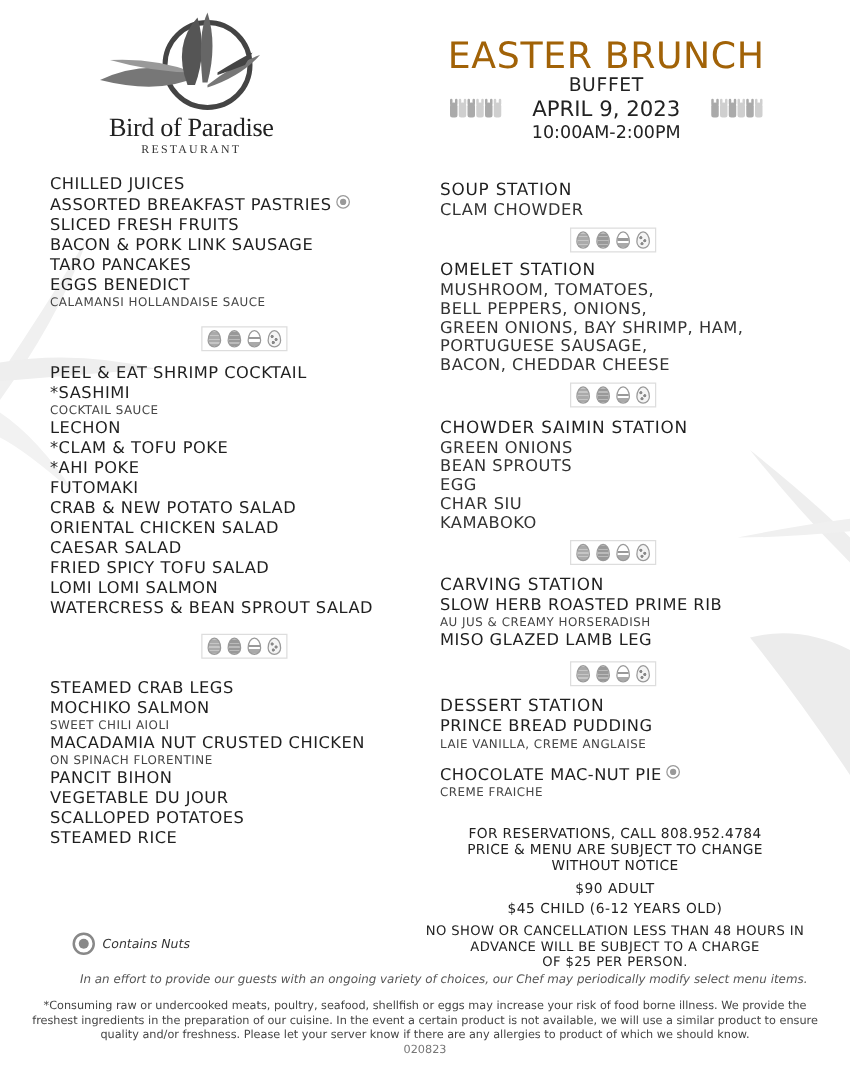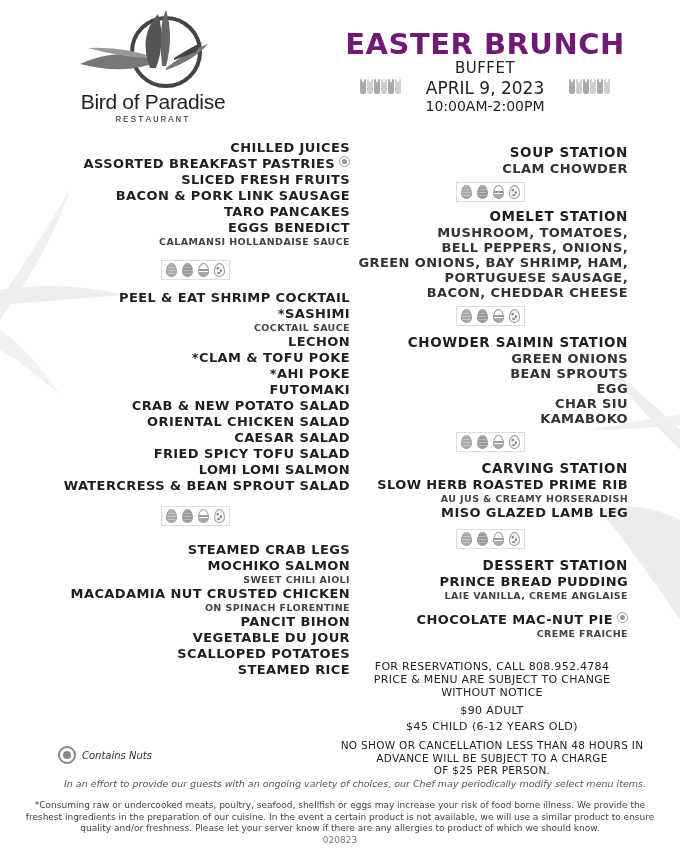--- a/index.html
+++ b/index.html
@@ -4,35 +4,35 @@
 <style>
   html, body { margin: 0; padding: 0; }
   body {
     width: 680px; height: 863px; overflow: hidden; position: relative;
     background: #ffffff; color: #1f1f1f;
     font-family: "DejaVu Sans", sans-serif;
   }
   .bg-leaf { position: absolute; pointer-events: none; }
   .logo { position: absolute; left: 78px; top: 6px; width: 150px; text-align: center; }
   .logo svg { display: block; margin: 0 auto; }
-  .logo .name { font-family: Liberation Sans, sans-serif; font-size: 21px; color: #222; letter-spacing: -0.3px; margin-top: -2px; }
-  .logo .sub { font-family: Liberation Mono, monospace; font-size: 9.5px; letter-spacing: 1.8px; color: #333; margin-top: 0px; }
+  .logo .name { font-family: Liberation Serif, serif; font-size: 21px; color: #222; letter-spacing: -0.3px; margin-top: -2px; }
+  .logo .sub { font-family: Liberation Serif, serif; font-size: 9.5px; letter-spacing: 1.8px; color: #333; margin-top: 0px; }
 
   .header { position: absolute; left: 340px; top: 28px; width: 290px; text-align: center; }
-  .header .title { font-size: 29px; letter-spacing: 0.5px; line-height: 32px; font-weight: bold; color: #701a75; }
+  .header .title { font-size: 29px; letter-spacing: 0.5px; line-height: 32px; font-weight: normal; color: #a16207; }
   .header .buffet { font-size: 15px; line-height: 17px; letter-spacing: 0.5px; color: #222; }
   .header .daterow { position: relative; font-size: 17px; line-height: 20px; color: #222; margin-top: 1px; }
   .header .time { font-size: 14px; line-height: 16px; color: #222; }
   .bunnies { position: absolute; top: 4px; display: flex; gap: 1px; }
   .bunny { width: 6px; height: 12px; border-radius: 3px 3px 2px 2px; background: #aaa; position: relative; }
   .bunny:nth-child(even) { background: #cfcfcf; }
   .bunny::before, .bunny::after { content: ""; position: absolute; top: -3px; width: 2px; height: 5px; background: inherit; border-radius: 1px; }
   .bunny::before { left: 0; } .bunny::after { right: 0; }
 
-  .col { position: absolute; text-align: right; font-weight: bold; }
+  .col { position: absolute; text-align: left; }
   .col-left { left: 40px; width: 310px; top: 140px; }
   .col-right { left: 352px; width: 276px; top: 144px; }
   .item { font-size: 13px; line-height: 16px; letter-spacing: 0.4px; color: #1f1f1f; white-space: nowrap; }
   .desc { font-size: 9.5px; line-height: 12px; letter-spacing: 0.4px; color: #444; white-space: nowrap; }
   .station { font-size: 13.5px; line-height: 17px; letter-spacing: 0.6px; color: #1f1f1f; }
   .rlist .item { color: #333; line-height: 15px; }
   .nut-icon { display: inline-block; width: 9px; height: 9px; border-radius: 50%; border: 1.5px solid #999; position: relative; vertical-align: 1px; margin-left: 4px; }
   .nut-icon::after { content: ""; position: absolute; left: 2px; top: 2px; width: 5px; height: 5px; border-radius: 50%; background: #999; }
 
   .eggs { display: inline-flex; gap: 5px; padding: 2px 4px; border: 1px solid #ddd; margin: 0 auto; }

